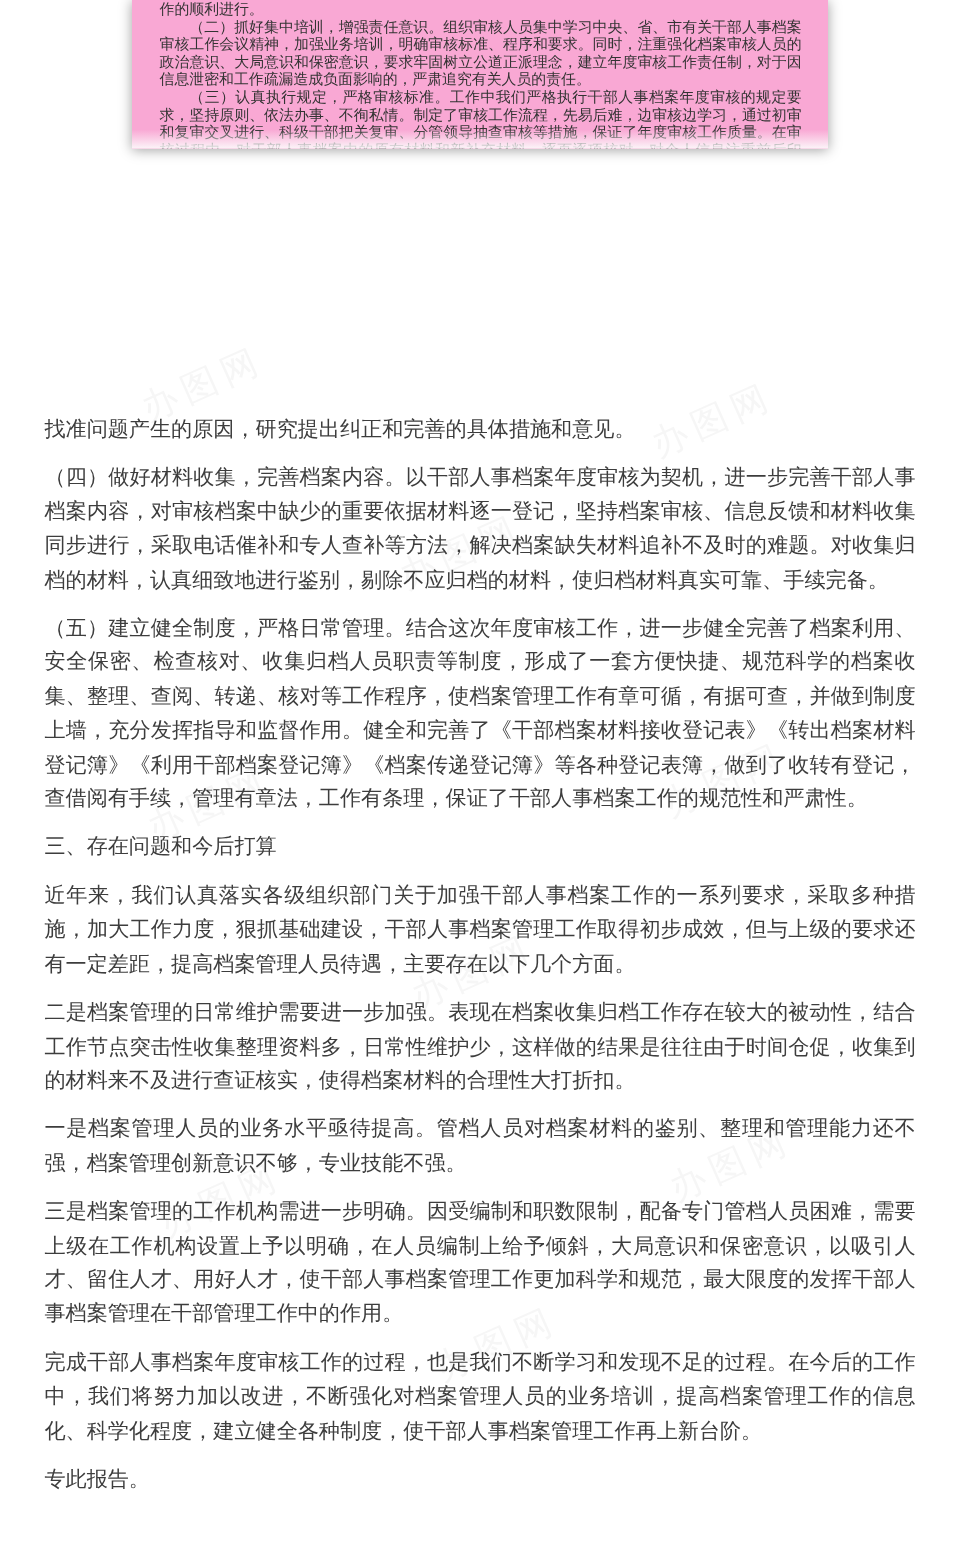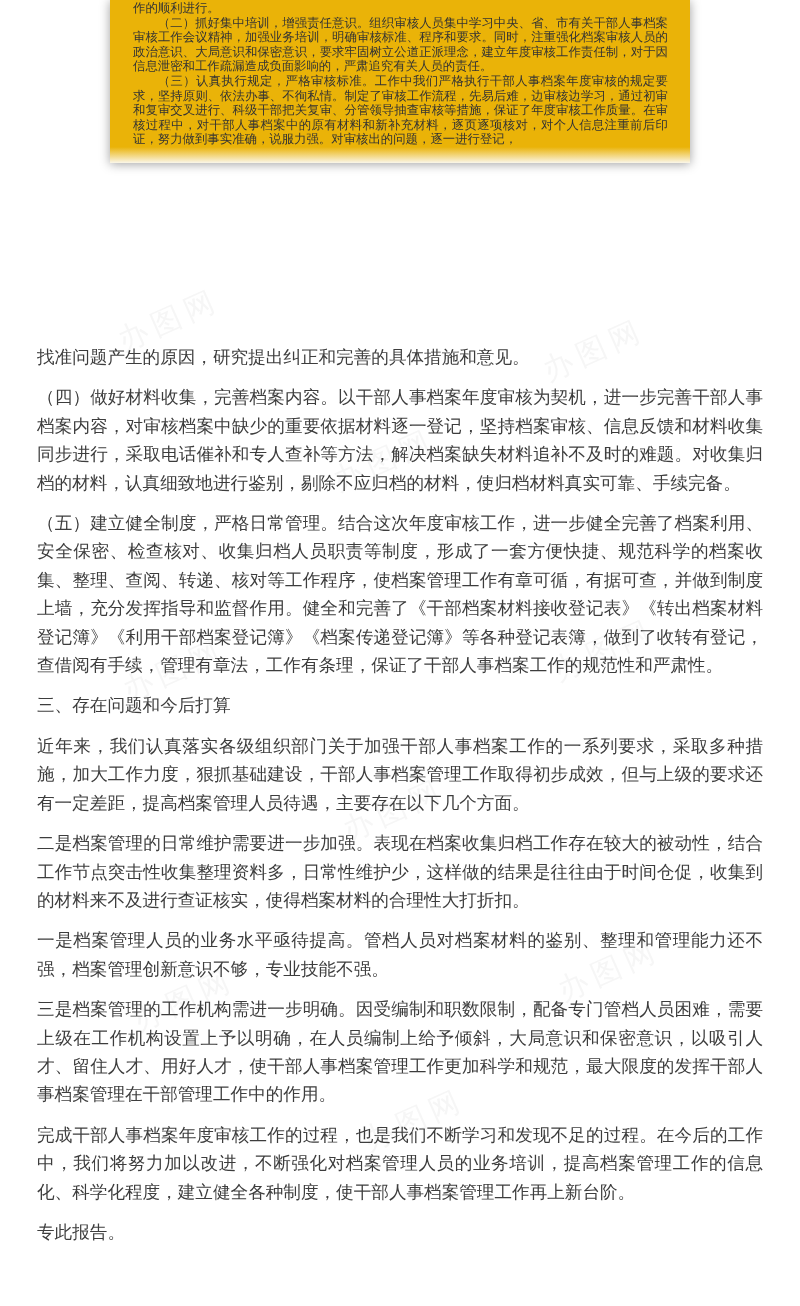--- a/index.html
+++ b/index.html
@@ -33,22 +33,22 @@
     color: rgba(70, 70, 70, 0.05);
     transform: rotate(-24deg);
     white-space: nowrap;
   }
   
   .preview {
     position: absolute;
     left: 110px;
     top: 0;
     width: 580px;
-    height: 163px;
-    background: #eab308;
+    height: 124px;
+    background: #f9a8d4;
     box-shadow: 0 1px 10px rgba(0, 0, 0, 0.38);
     overflow: hidden;
     z-index: 2;
   }
   .preview-inner {
     padding: 1px 22px 0 23px;
     font-size: 12.4px;
     line-height: 14.6px;
     color: #333333;
     text-align: justify;

